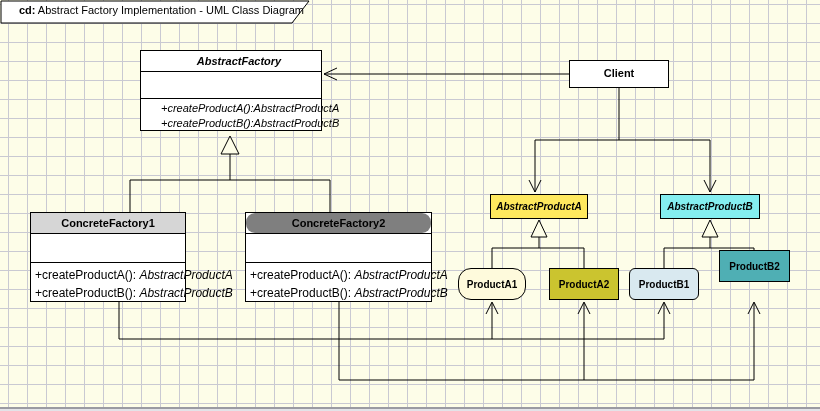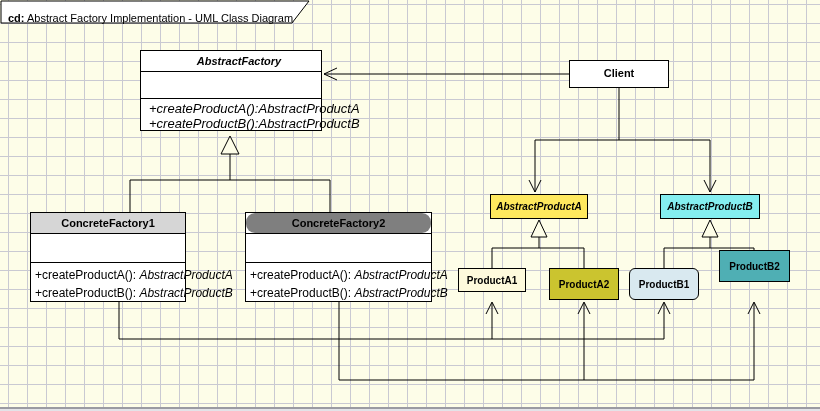--- a/index.html
+++ b/index.html
@@ -14,42 +14,42 @@
       linear-gradient(to bottom, var(--grid-line,#C9C9D2) 1px, transparent 1px);
     background-size:19px 19px;
     background-position:8px 4px;
   }
   #connectors{position:absolute;left:0;top:0;width:820px;height:411px;}
   #connectors path, #connectors line, #connectors polyline{stroke:#000;stroke-width:1;fill:none;}
   #connectors polygon.tri{fill:var(--canvas-bg,#FDFDE8);stroke:#000;stroke-width:1;}
   #connectors polygon.tab-shape{fill:#FFFFFF;stroke:#000;stroke-width:1;}
 
   .frame-label{
-    position:absolute;left:8px;top:12px;width:296px;
-    font-size:11px;color:#000;white-space:nowrap;overflow:hidden;
+    position:absolute;left:8px;top:4px;width:296px;
+    font-size:11px;color:#000;white-space:nowrap;overflow:hidden;text-align:right;
   }
   .frame-label b{font-weight:bold;}
 
   .uml-class{
     position:absolute;
     border:1px solid #000;
     background:#fff;
     box-sizing:border-box;
     color:#000;
   }
   .uml-class .title{
     display:flex;align-items:center;justify-content:center;
     font-weight:bold;font-size:11px;
     box-sizing:border-box;
   }
   .italic-title{font-style:italic;padding-left:16px;}
   .compartment{border-top:1px solid #000;box-sizing:border-box;}
   .methods{padding:3px 0 16px 4px;font-size:12px;white-space:nowrap;}
   .methods .mline{line-height:18px;}
-  .af-methods{font-style:italic;font-size:13px;padding:2px 0 0 8px;text-align:right;}
+  .af-methods{font-style:italic;font-size:11px;padding:2px 0 0 20px;text-align:right;}
   .af-methods .mline{line-height:15px;}
   .ret{font-style:italic;}
 
   .small-class{
     position:absolute;border:1px solid #000;box-sizing:border-box;
     display:flex;align-items:center;justify-content:center;
     font-weight:bold;color:#000;
   }
   .abstract-product{font-size:10px;font-style:italic;}
   .product{font-size:10px;}
@@ -161,21 +161,21 @@
   </div>
 
   <div class="small-class abstract-product" style="left: 490px; top: 194px; width: 98px; height: 25px; background-color: rgb(255, 233, 94);">
     <span>AbstractProductA</span>
   </div>
 
   <div class="small-class abstract-product" style="left: 660px; top: 194px; width: 100px; height: 25px; background-color: rgb(132, 238, 240);">
     <span>AbstractProductB</span>
   </div>
 
-  <div class="small-class product" style="left: 458px; top: 268px; width: 68px; height: 24px; background-color: rgb(254, 250, 220);">
+  <div class="small-class product" style="left: 458px; top: 268px; width: 68px; height: 32px; background-color: rgb(254, 250, 220); border-radius: 13px;">
     <span>ProductA1</span>
   </div>
 
   <div class="small-class product" style="left: 549px; top: 268px; width: 70px; height: 32px; background-color: rgb(203, 196, 47);">
     <span>ProductA2</span>
   </div>
 
   <div class="small-class product" style="left: 629px; top: 268px; width: 70px; height: 32px; background-color: rgb(217, 233, 240); border-radius: 6px;">
     <span>ProductB1</span>
   </div>

